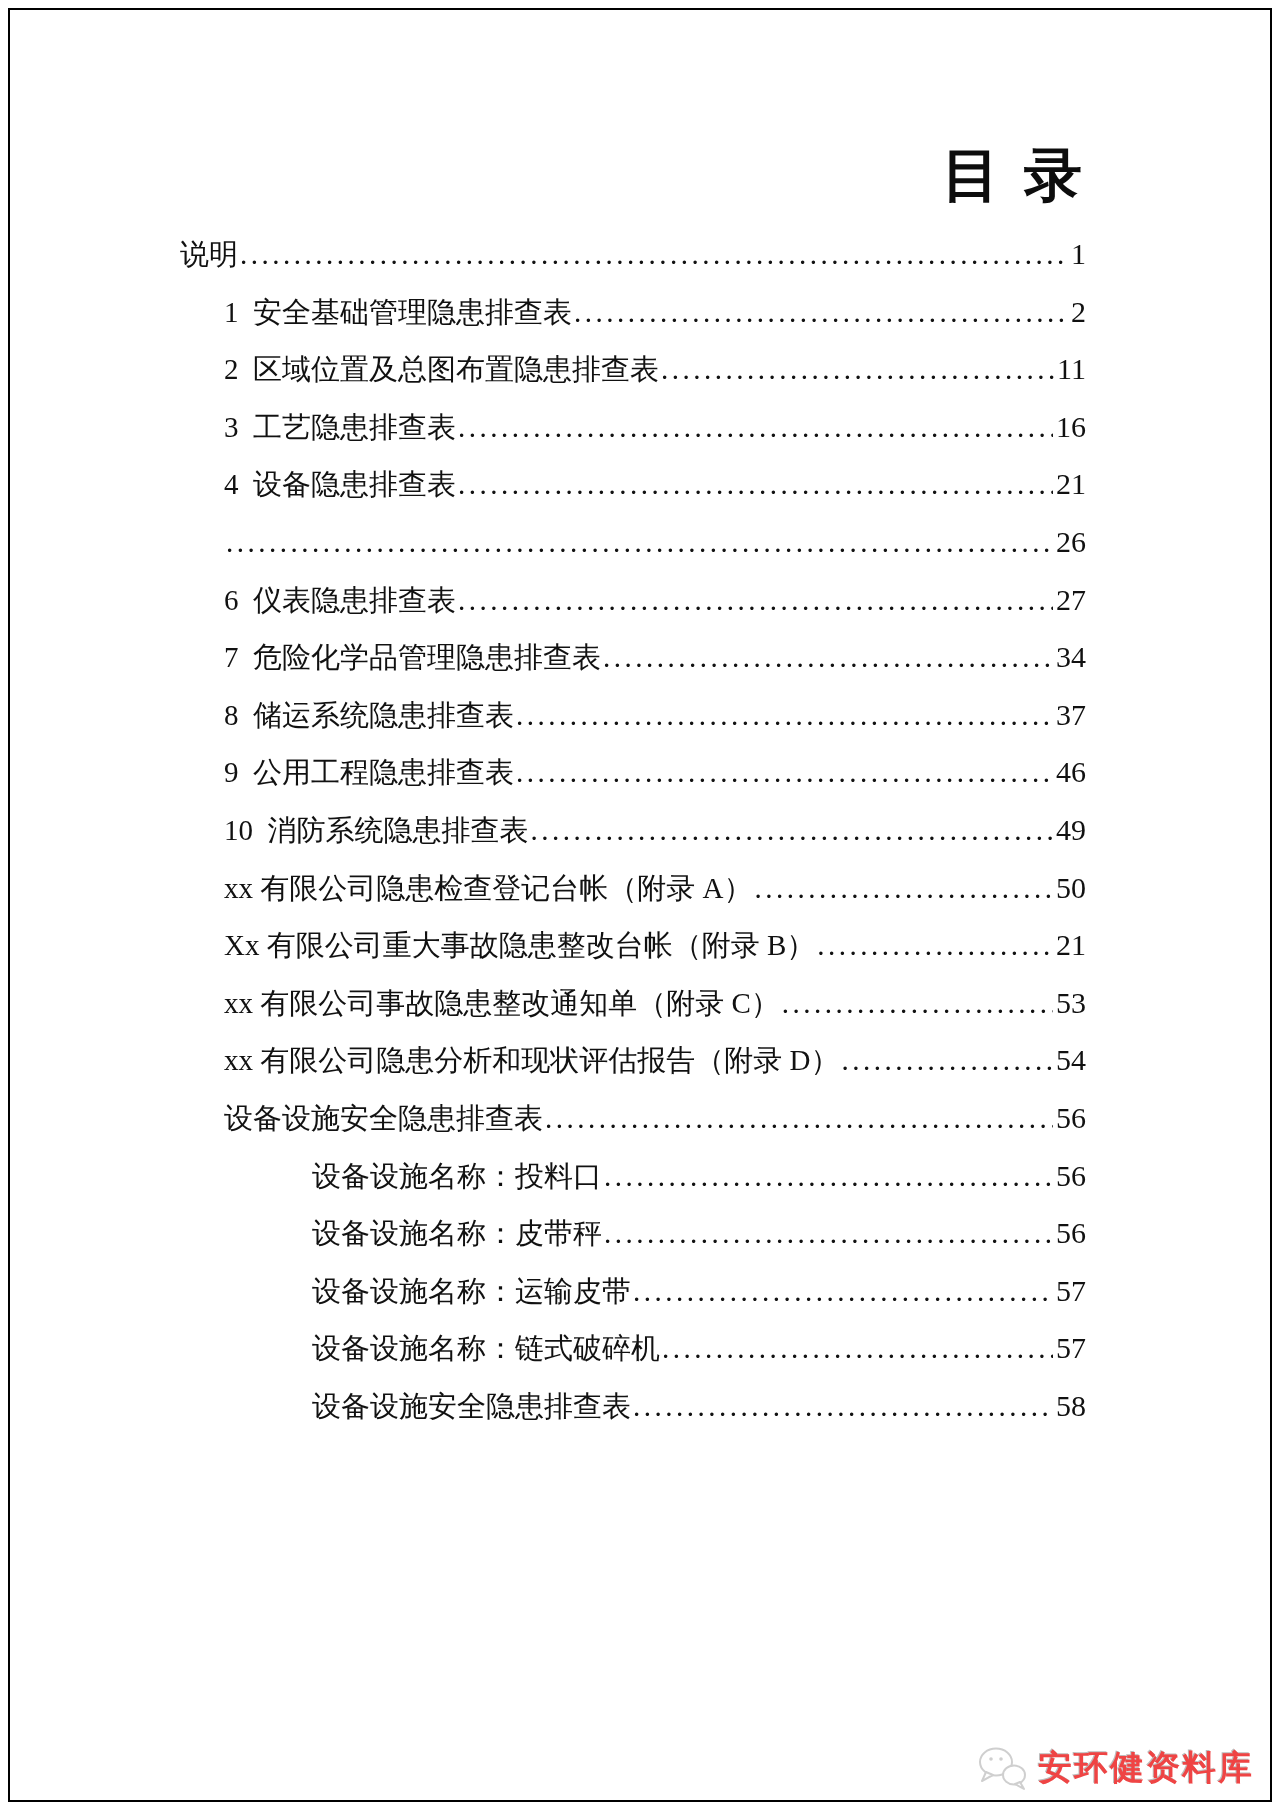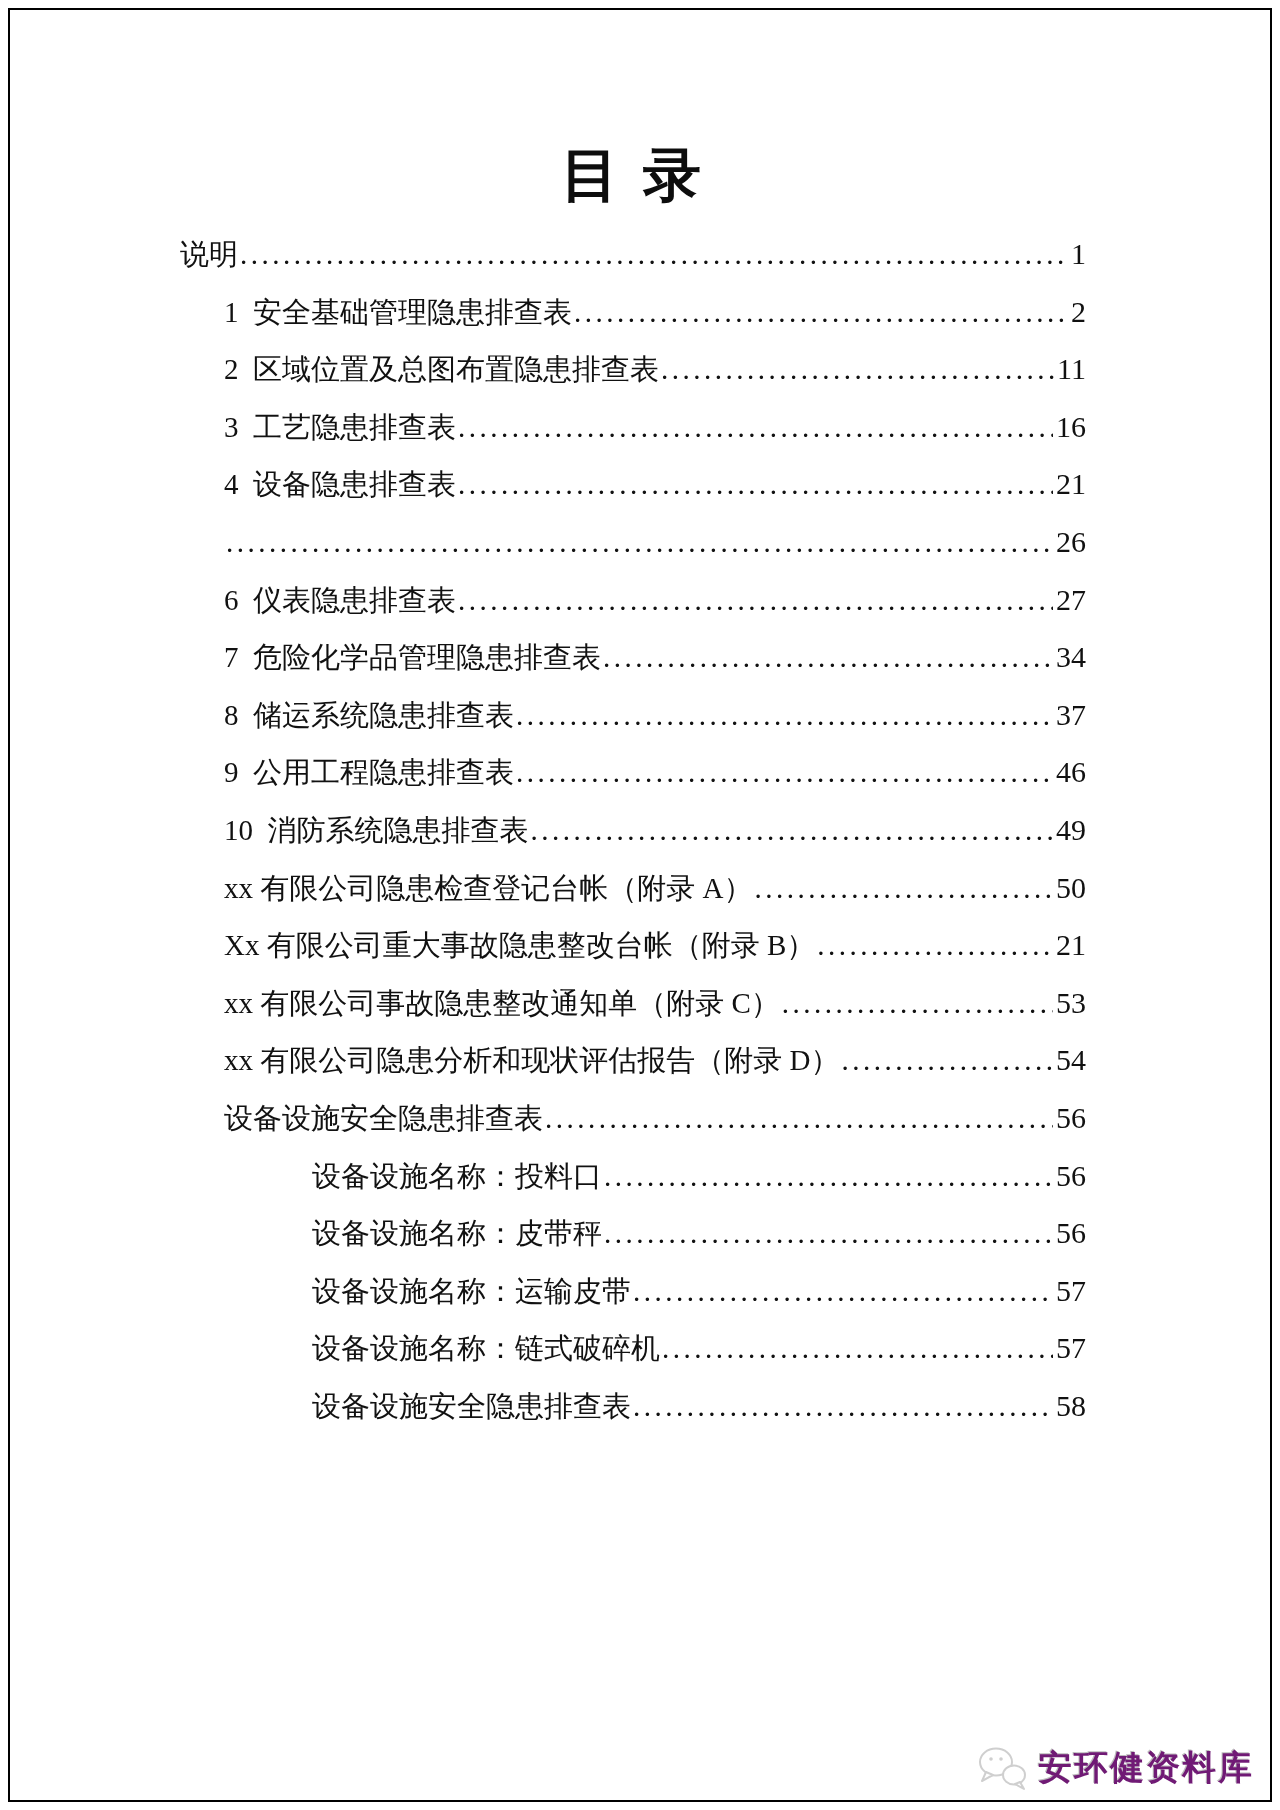--- a/index.html
+++ b/index.html
@@ -16,21 +16,21 @@
     left: 8px; top: 8px; right: 8px; bottom: 8px;
     border: 2px solid #000000;
     background: #ffffff;
   }
   .content {
     position: absolute;
     left: 170px; right: 184px; top: 135px;
   }
   .doc-title {
     margin: 0 0 20px 0;
-    text-align: center;
+    text-align: right;
     font-family: "Liberation Sans", "DejaVu Sans", sans-serif;
     font-weight: bold;
     font-size: 58px;
     line-height: 60px;
     letter-spacing: 4px;
     color: #0d0d0d;
   }
   .toc { width: 100%; }
   .toc-line {
     display: flex;
@@ -62,21 +62,21 @@
     right: 16px; bottom: 8px;
     display: flex;
     align-items: center;
     gap: 8px;
   }
   .wm-icon { display: inline-block; line-height: 0; }
   .wm-text {
     font-size: 34px;
     font-weight: bold;
     letter-spacing: 2px;
-    color: #701a75;
+    color: #ef4444;
     text-shadow: -1px -1px 0 #bdbdbd, 1px 1px 0 #ffffff;
     font-family: "Liberation Serif", "DejaVu Serif", serif;
   }
 </style>
 </head>
 <body>
 
 <div class="sheet">
   <div class="content">
     <h1 class="doc-title">目 录</h1>

